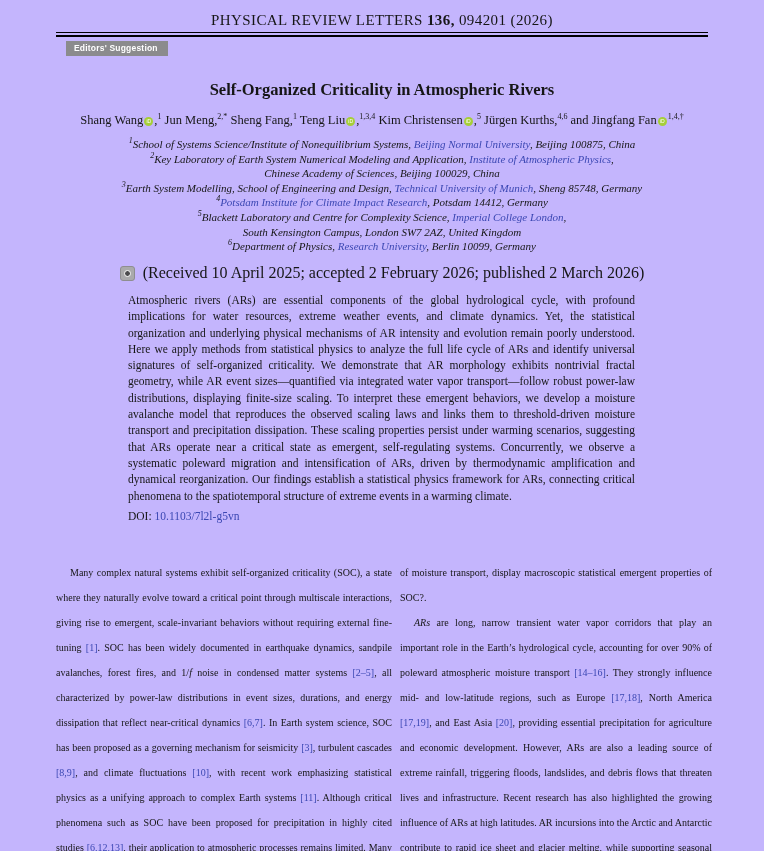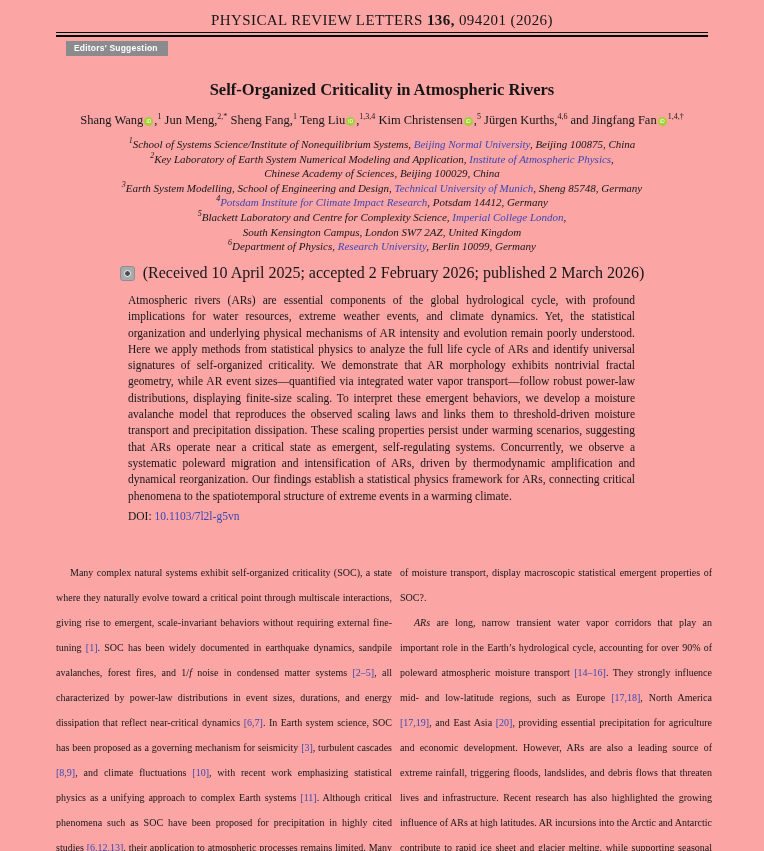--- a/index.html
+++ b/index.html
@@ -1,16 +1,16 @@
 <!DOCTYPE html>
 <html><head>
 <meta charset="utf-8">
 <style>
   html,body{margin:0;padding:0;background:#ffffff;}
-  .page{position:relative;width:764px;height:851px;background:#fca5a5;color:#161616;
+  .page{position:relative;width:764px;height:851px;background:#c4b5fd;color:#161616;
         font-family:"Liberation Serif", serif;overflow:hidden;}
 
   .jheader{position:absolute;top:12px;left:0;width:100%;text-align:center;
            font-size:15px;letter-spacing:.4px;white-space:nowrap;}
   .jheader b{font-weight:bold;}
 
   .rule{position:absolute;left:56px;width:652px;background:#000;}
   .rule.thin{top:32px;height:1px;}
   .rule.thick{top:35px;height:2px;}
 

